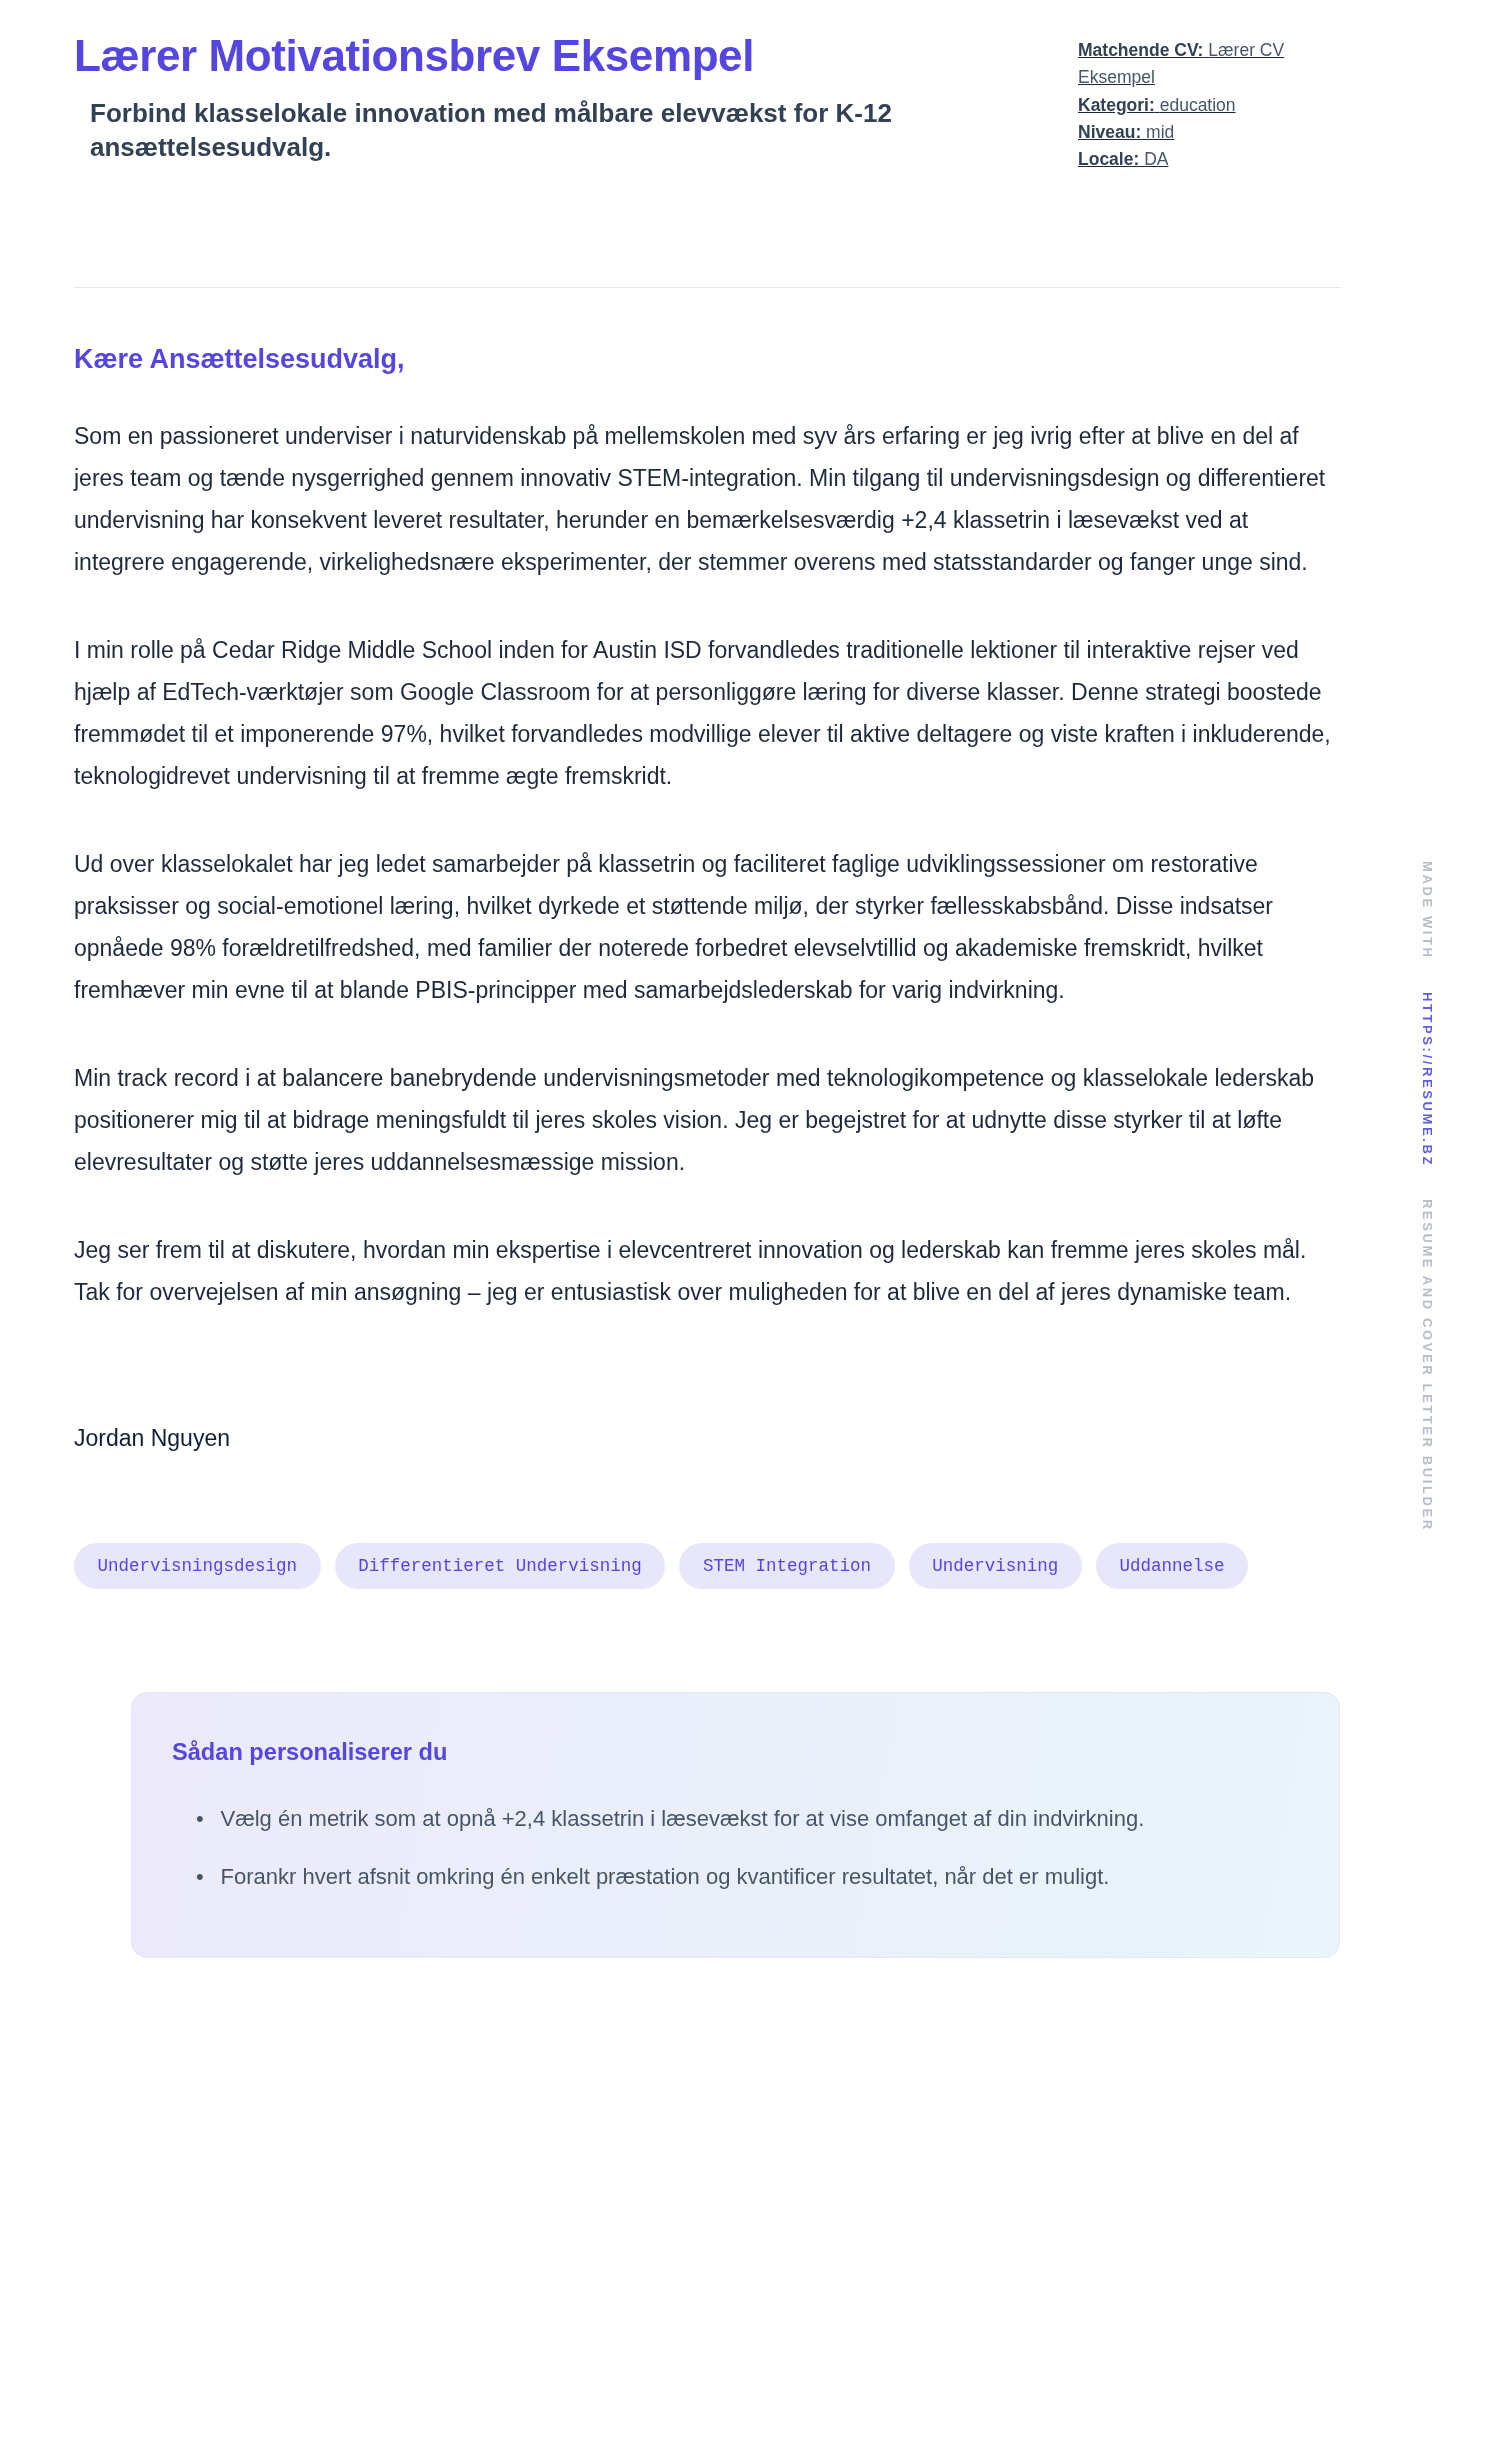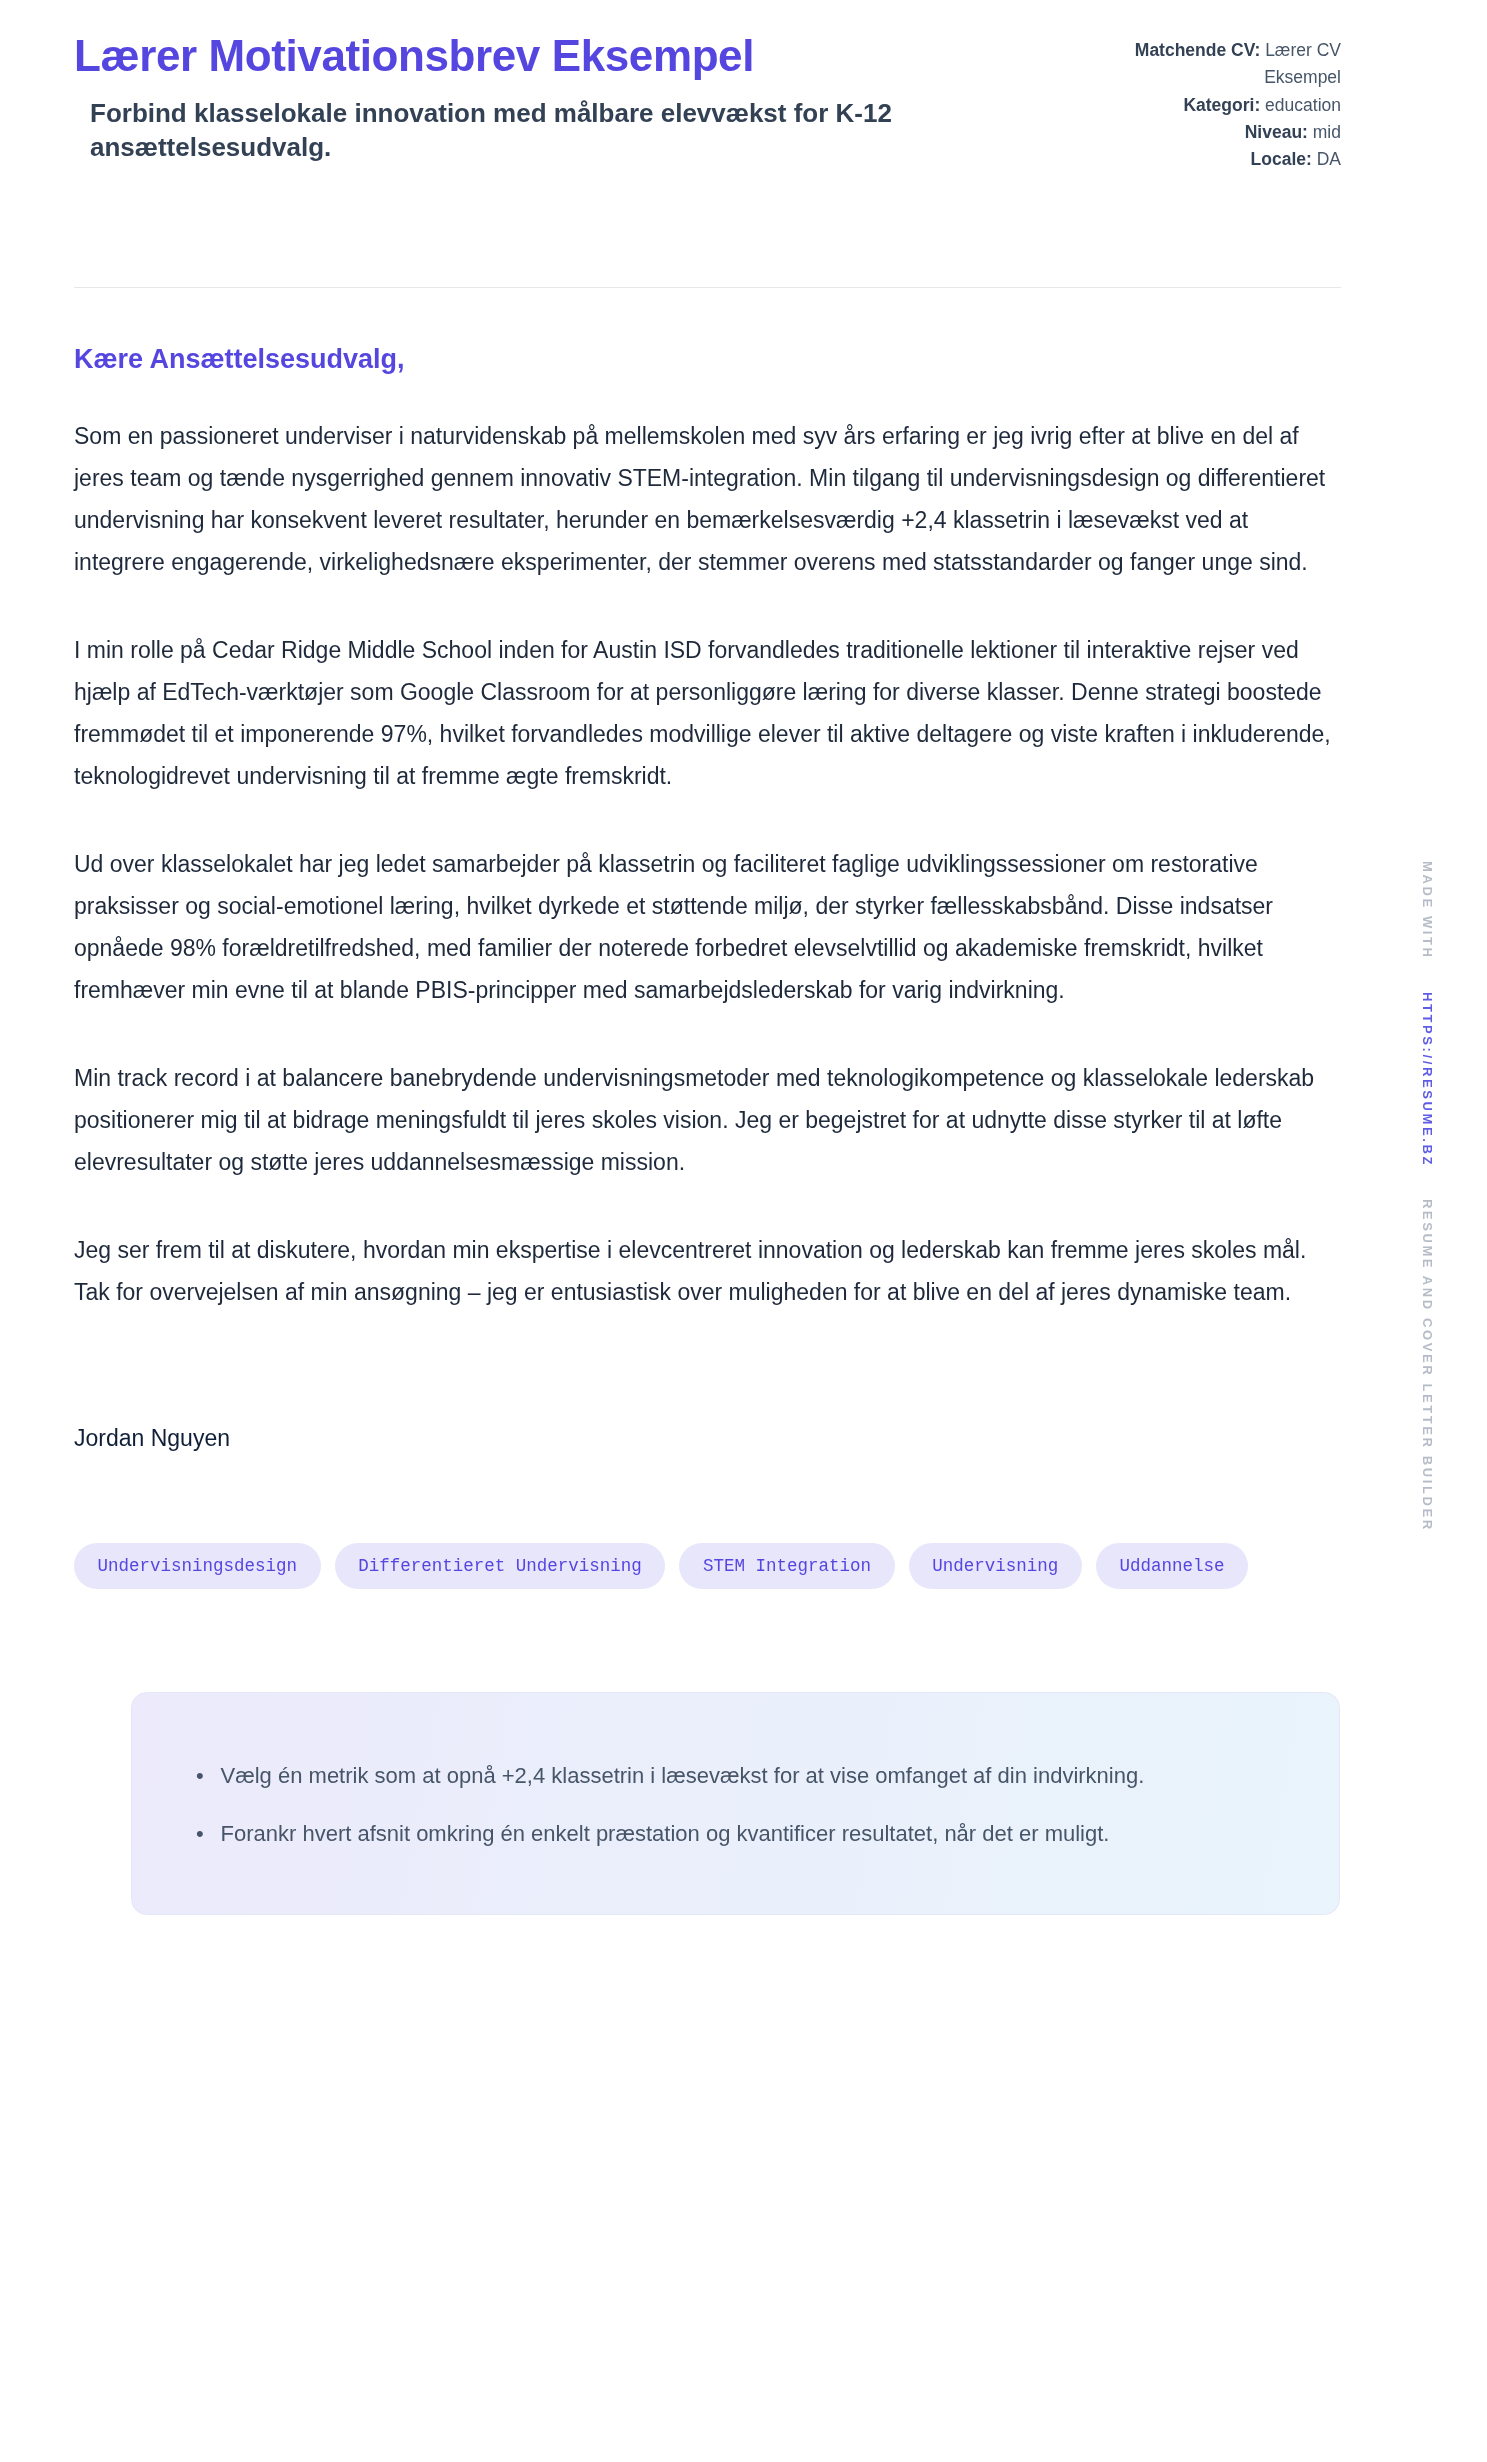--- a/index.html
+++ b/index.html
@@ -16,21 +16,21 @@
   .header{display:flex;justify-content:space-between;align-items:flex-start;}
   .header-left{max-width:875px;}
   .title{
     font-size:44px;font-weight:700;color:var(--accent);
     margin:0 0 10.5px 0;line-height:1.08;letter-spacing:-0.4px;
   }
   .subtitle{
     font-size:26px;font-weight:700;color:#334155;
     margin:16px;line-height:1.32;max-width:805px;
   }
-  .meta{width:263px;text-align:right;font-size:17.5px;line-height:1.55;margin-top:5.3px;flex-shrink:0;}
+  .meta{width:263px;font-size:17.5px;line-height:1.55;margin-top:5.3px;flex-shrink:0;text-decoration:underline;}
   .meta-row{color:#475569;}
   .meta-label{font-weight:700;color:#334155;}
 
   .divider{border:none;border-top:0.9px solid #e5e7eb;margin:107px 0 0 0;}
 
   
   .greeting{
     margin-top:56px;font-size:27px;font-weight:700;color:var(--accent);
   }
   .letter-body{margin-top:40px;}
@@ -132,20 +132,21 @@
       <span class="tag">Differentieret Undervisning</span>
 
       <span class="tag">STEM Integration</span>
 
       <span class="tag">Undervisning</span>
 
       <span class="tag">Uddannelse</span>
     </div>
 
   <div class="tips">
+    <h2 class="tips-title">Sådan personaliserer du</h2>
     <ul class="tips-list">
 
         <li>Vælg én metrik som at opnå +2,4 klassetrin i læsevækst for at vise omfanget af din indvirkning.</li>
 
 
         <li>Forankr hvert afsnit omkring én enkelt præstation og kvantificer resultatet, når det er muligt.</li>
       </ul>
   </div>
 
 </div>

